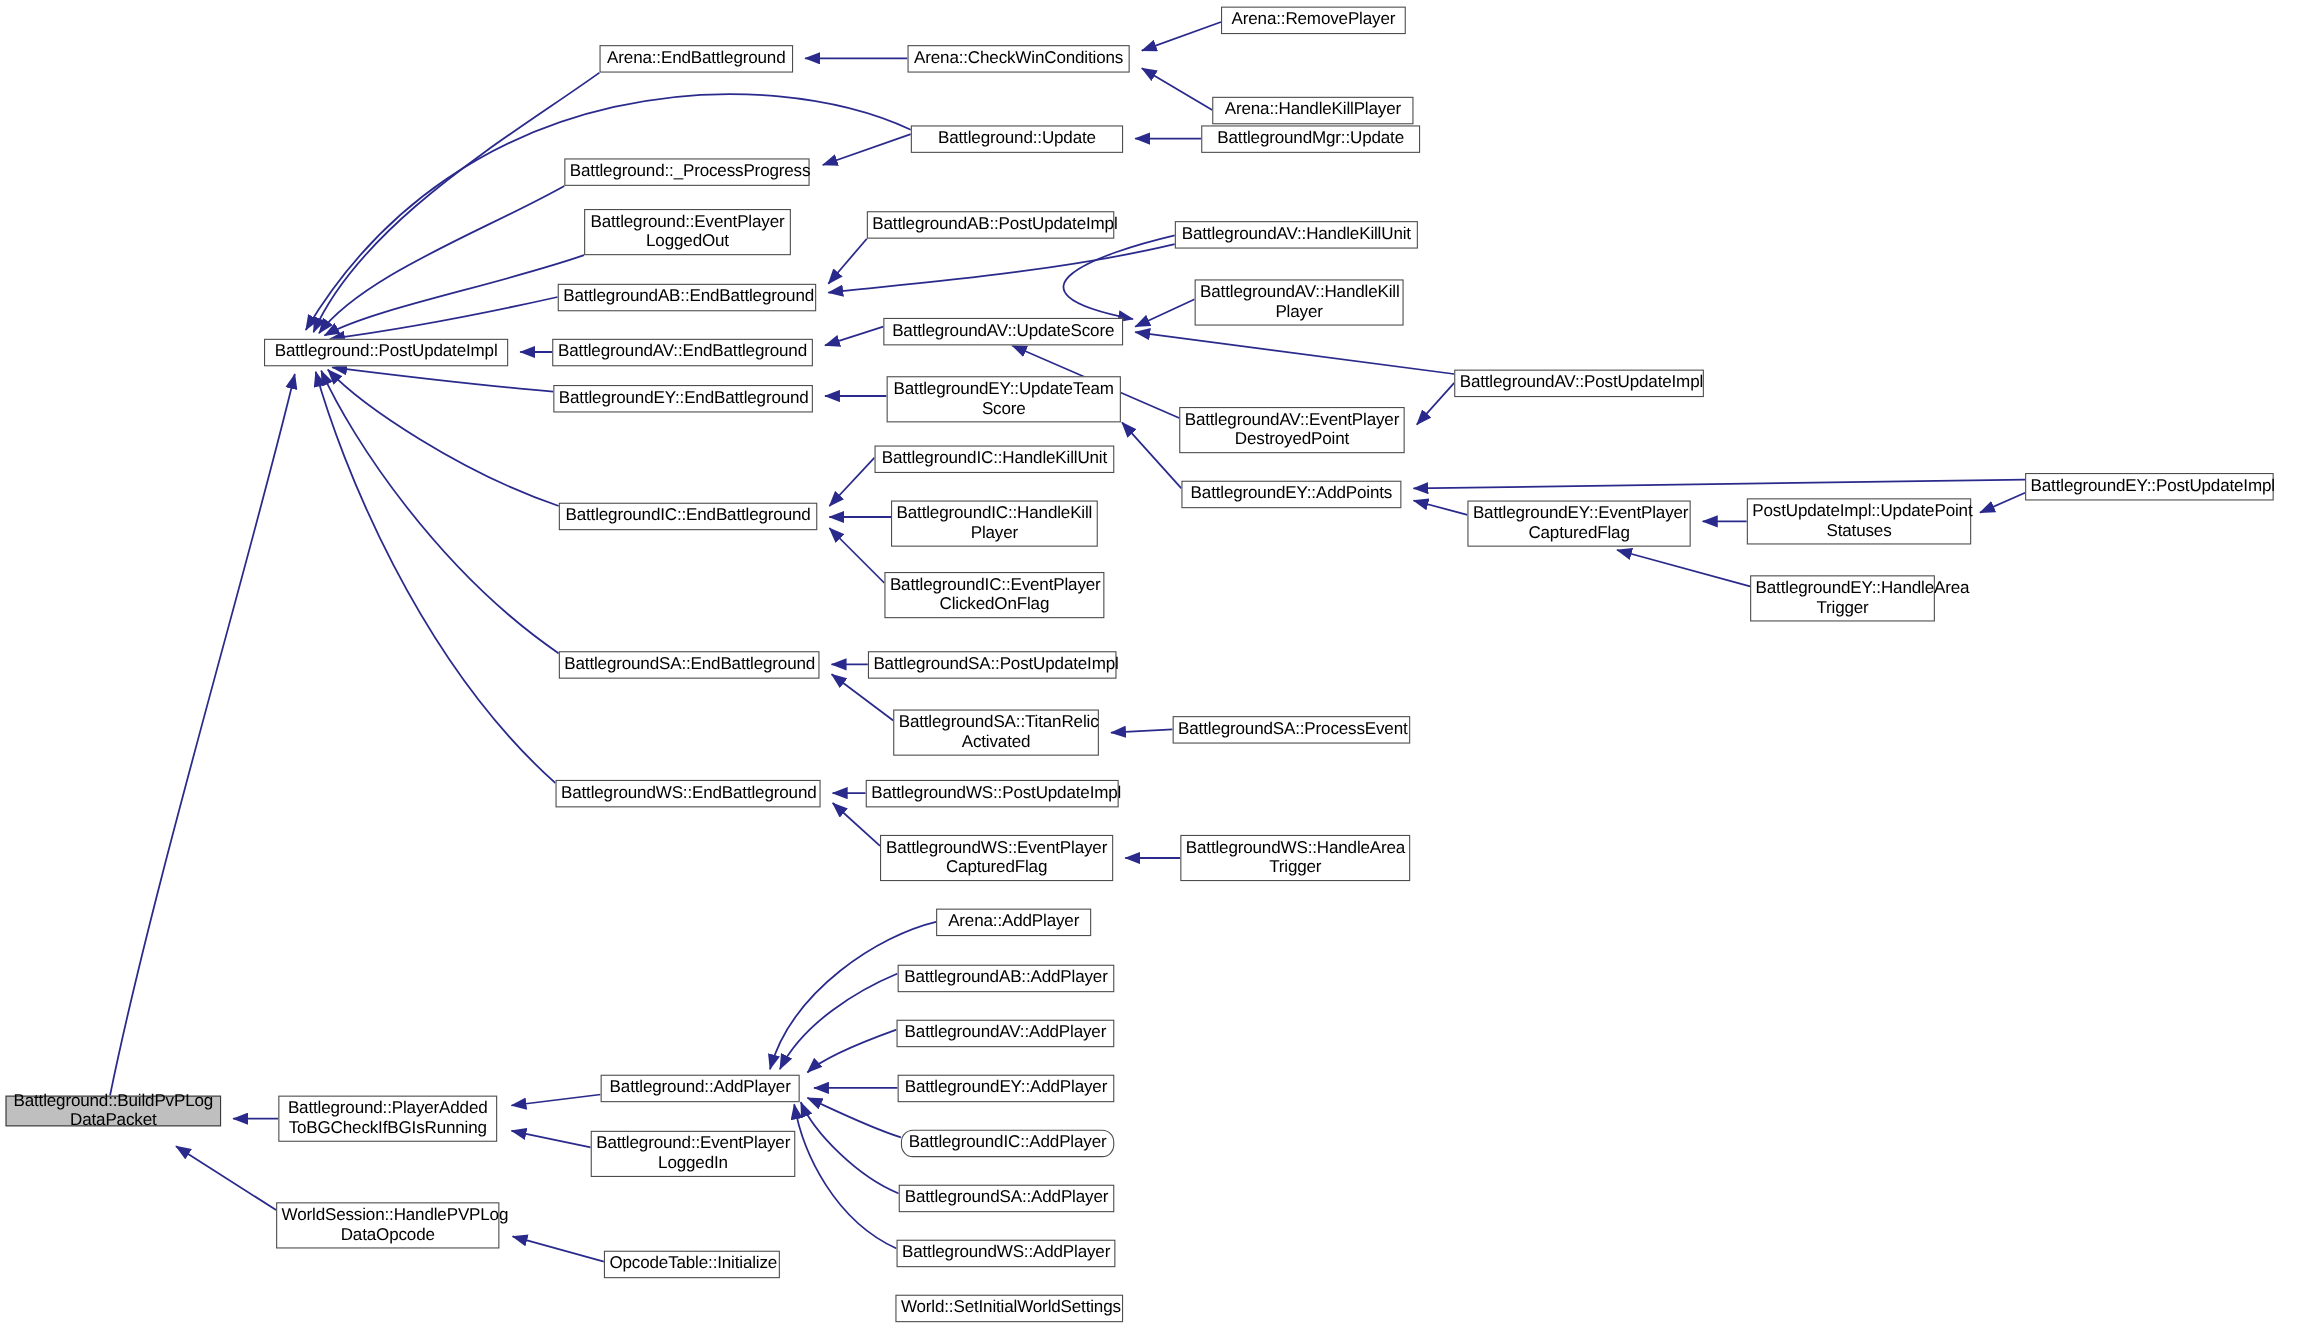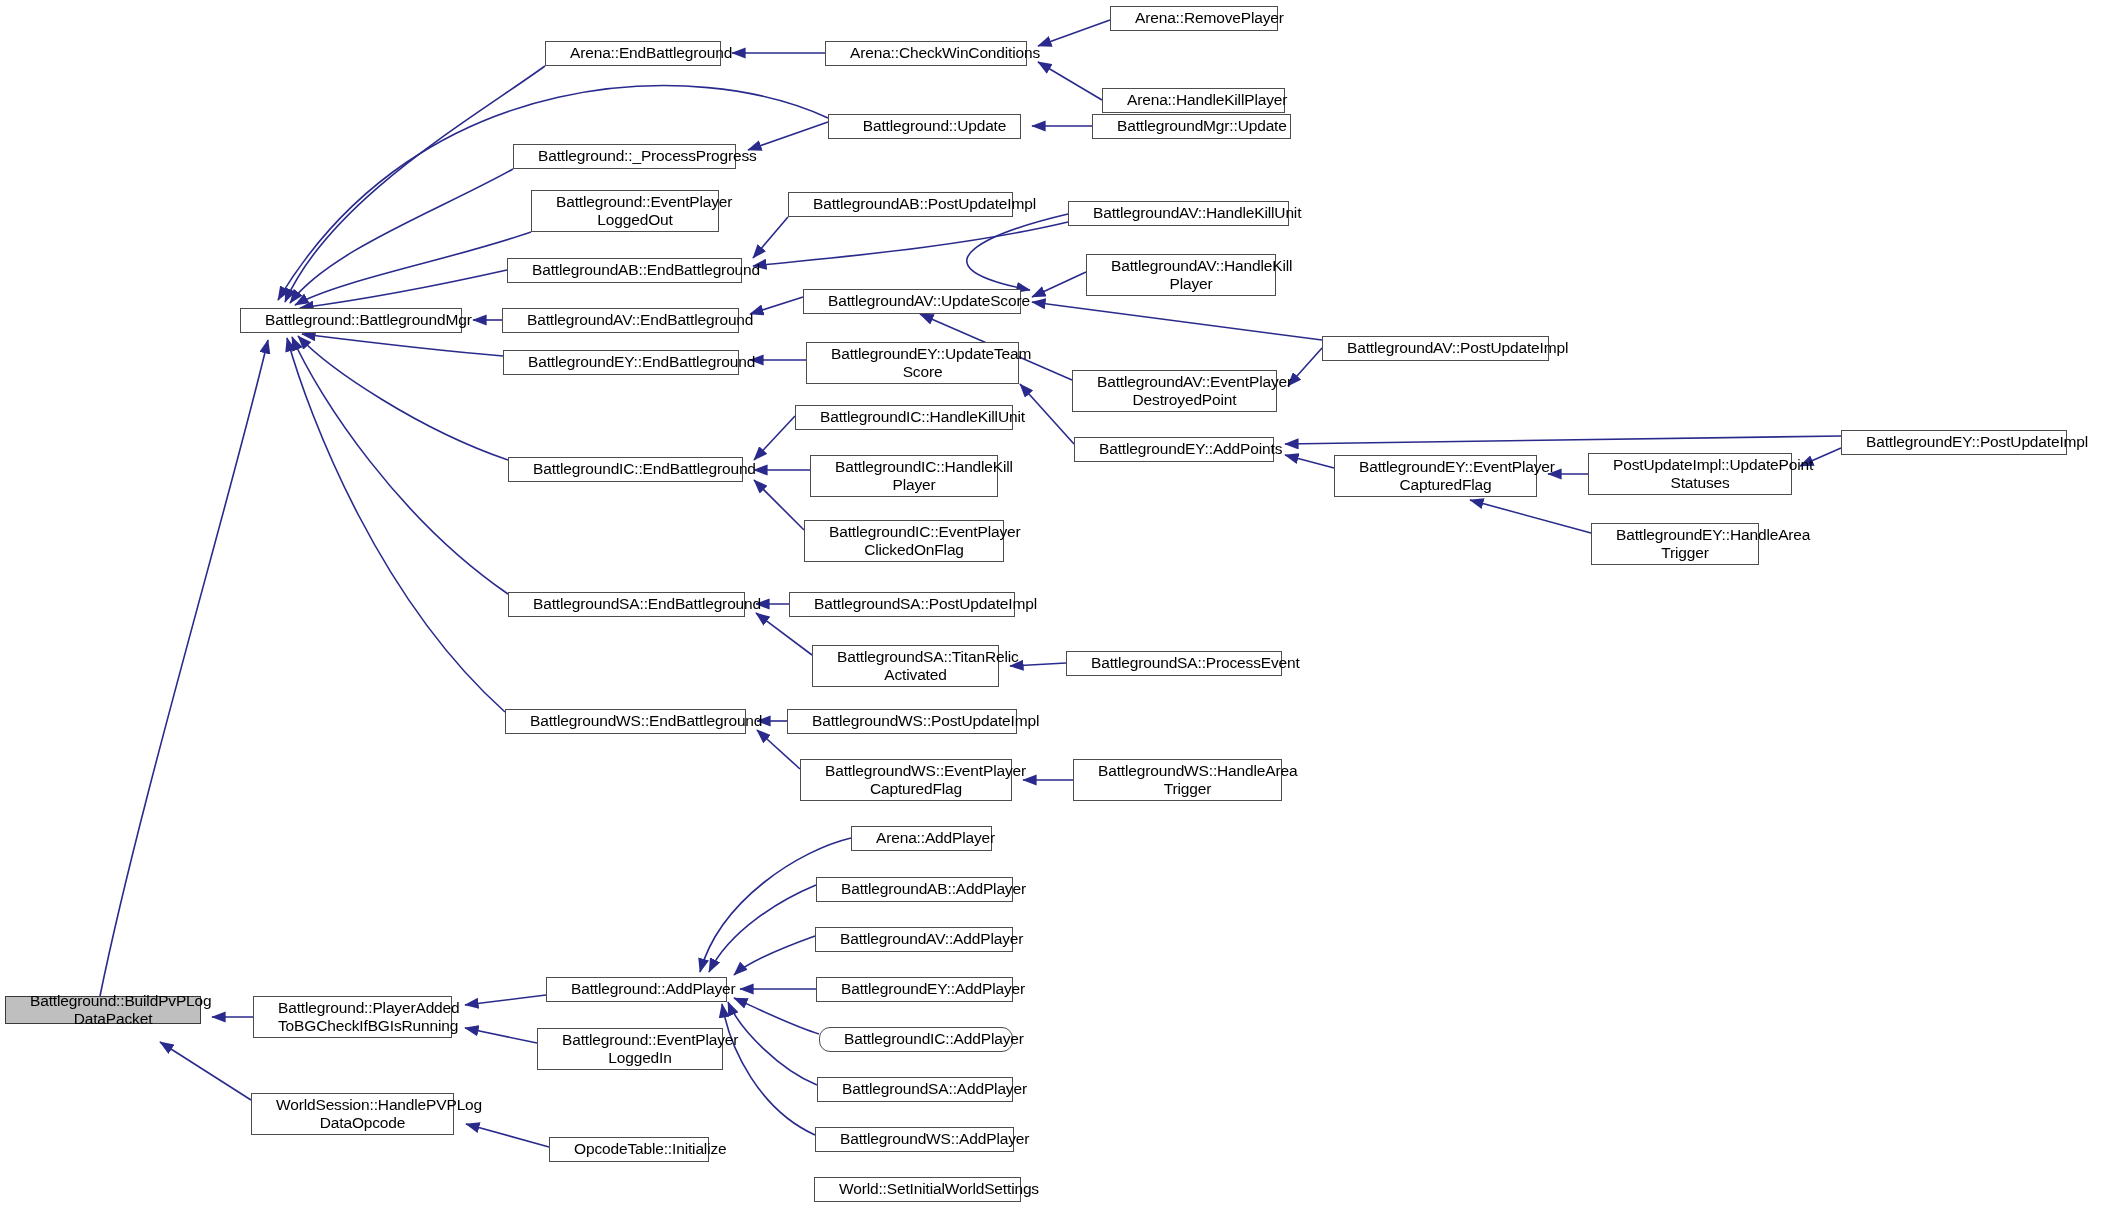--- a/index.html
+++ b/index.html
@@ -31,21 +31,20 @@
     color: #000000;
     font-size: 15.5px;
     line-height: 1.18;
     display: flex;
     align-items: center;
     justify-content: center;
     text-align: center;
     white-space: pre-line;
     letter-spacing: -0.15px;
     z-index: 2;
-    padding-left: 20px;
   }
   .node.root {
     background: #bfbfbf;
     border: 1px solid #3a3a3a;
   }
   .node-label {
     display: block;
     width: 100%;
     padding: 0 4px;
     box-sizing: border-box;
@@ -125,21 +124,21 @@
       <div class="node" style="left: 1092px; top: 114px; width: 199px; height: 25px;"><span class="node-label">BattlegroundMgr::Update</span></div>
       <div class="node" style="left: 513px; top: 144px; width: 223px; height: 25px;"><span class="node-label">Battleground::_ProcessProgress</span></div>
       <div class="node" style="left: 531px; top: 190px; width: 188px; height: 42px;"><span class="node-label">Battleground::EventPlayer
 LoggedOut</span></div>
       <div class="node" style="left: 788px; top: 192px; width: 225px; height: 25px;"><span class="node-label">BattlegroundAB::PostUpdateImpl</span></div>
       <div class="node" style="left: 507px; top: 258px; width: 235px; height: 25px;"><span class="node-label">BattlegroundAB::EndBattleground</span></div>
       <div class="node" style="left: 1068px; top: 201px; width: 221px; height: 25px;"><span class="node-label">BattlegroundAV::HandleKillUnit</span></div>
       <div class="node" style="left: 1086px; top: 254px; width: 190px; height: 42px;"><span class="node-label">BattlegroundAV::HandleKill
 Player</span></div>
       <div class="node" style="left: 803px; top: 289px; width: 218px; height: 25px;"><span class="node-label">BattlegroundAV::UpdateScore</span></div>
-      <div class="node" style="left: 240px; top: 308px; width: 222px; height: 25px;"><span class="node-label">Battleground::BattlegroundMgr</span></div>
+      <div class="node" style="left: 240px; top: 308px; width: 222px; height: 25px;"><span class="node-label">Battleground::PostUpdateImpl</span></div>
       <div class="node" style="left: 502px; top: 308px; width: 237px; height: 25px;"><span class="node-label">BattlegroundAV::EndBattleground</span></div>
       <div class="node" style="left: 1322px; top: 336px; width: 227px; height: 25px;"><span class="node-label">BattlegroundAV::PostUpdateImpl</span></div>
       <div class="node" style="left: 806px; top: 342px; width: 213px; height: 42px;"><span class="node-label">BattlegroundEY::UpdateTeam
 Score</span></div>
       <div class="node" style="left: 503px; top: 350px; width: 236px; height: 25px;"><span class="node-label">BattlegroundEY::EndBattleground</span></div>
       <div class="node" style="left: 1072px; top: 370px; width: 205px; height: 42px;"><span class="node-label">BattlegroundAV::EventPlayer
 DestroyedPoint</span></div>
       <div class="node" style="left: 795px; top: 405px; width: 218px; height: 25px; justify-content: flex-end;"><span class="node-label">BattlegroundIC::HandleKillUnit</span></div>
       <div class="node" style="left: 1074px; top: 437px; width: 200px; height: 25px;"><span class="node-label">BattlegroundEY::AddPoints</span></div>
       <div class="node" style="left: 1841px; top: 430px; width: 226px; height: 25px;"><span class="node-label">BattlegroundEY::PostUpdateImpl</span></div>

